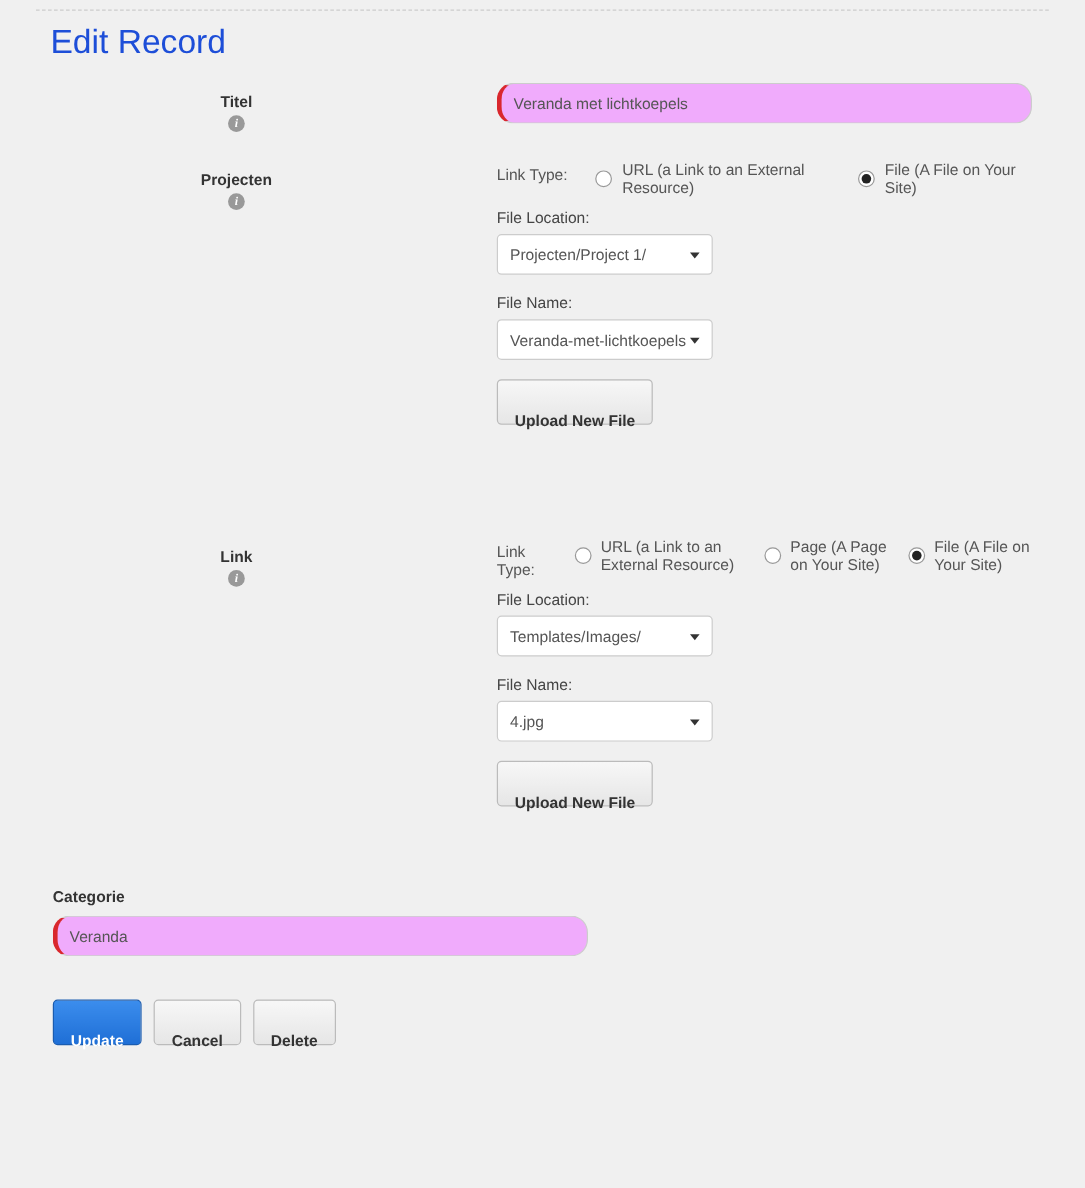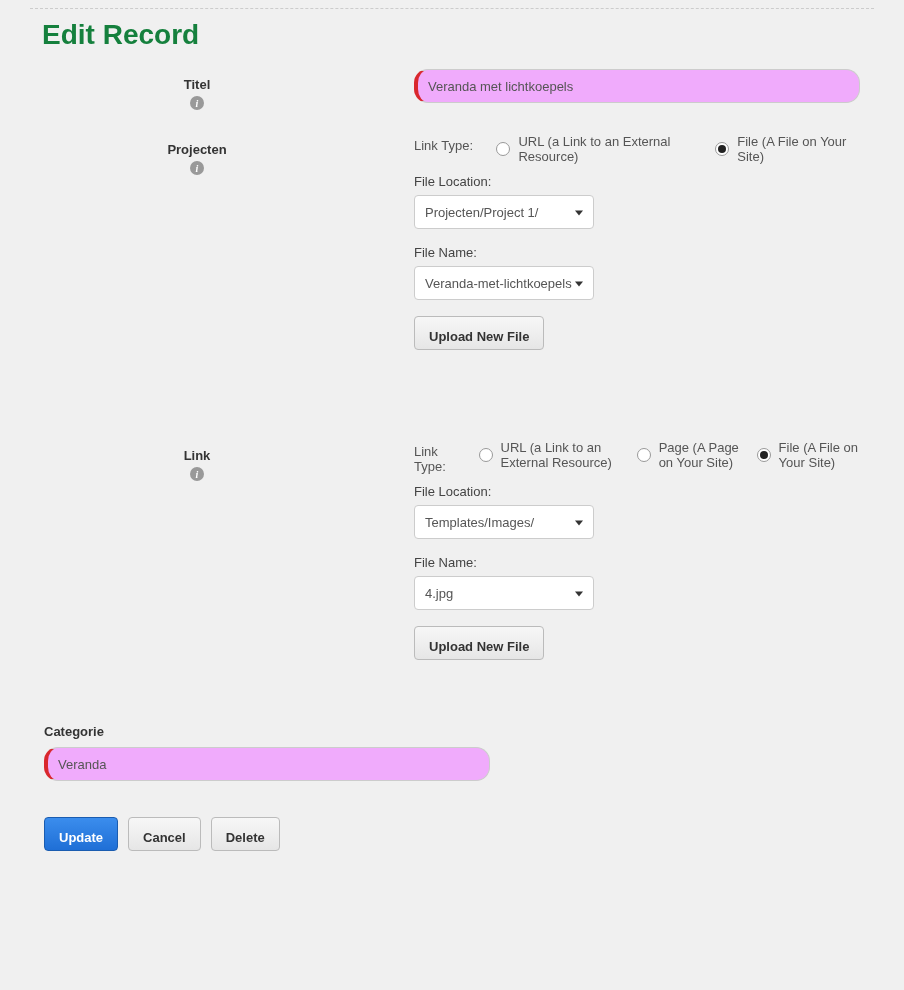--- a/index.html
+++ b/index.html
@@ -15,22 +15,22 @@
   .page {
     padding: 0 0 30px 0;
   }
   .hr-top {
     border: none;
     border-top: 1px dashed #ccc;
     margin: 8px 30px 10px 30px;
   }
   h1.page-title {
     font-size: 28px;
-    font-weight: 700;
-    color: #15803d;
+    font-weight: 400;
+    color: #1d4ed8;
     margin: 0 0 18px 42px;
   }
   .form-row {
     display: flex;
     align-items: flex-start;
     margin-bottom: 24px;
   }
   .form-row.tall-gap { margin-bottom: 90px; }
   .label-col {
     width: 400px;
@@ -147,21 +147,21 @@
     right: 10px;
     top: 50%;
     transform: translateY(-30%);
     border-left: 4px solid transparent;
     border-right: 4px solid transparent;
     border-top: 5px solid #333;
   }
   .btn {
     display: inline-block;
     height: 34px;
-    padding: 4px 14px;
+    padding: 18px 14px;
     border: 1px solid #bbb;
     border-radius: 4px;
     background: linear-gradient(#f7f7f7, #e6e6e6);
     color: #333;
     font-size: 13px;
     font-weight: 700;
     line-height: 32px;
     cursor: pointer;
   }
   .btn-primary {

